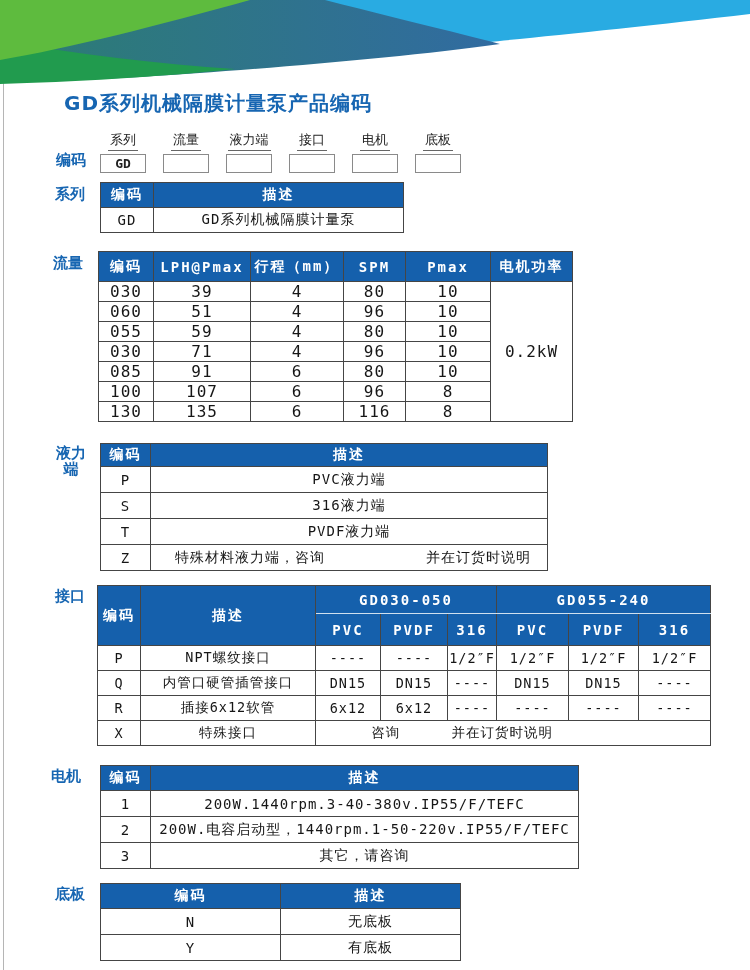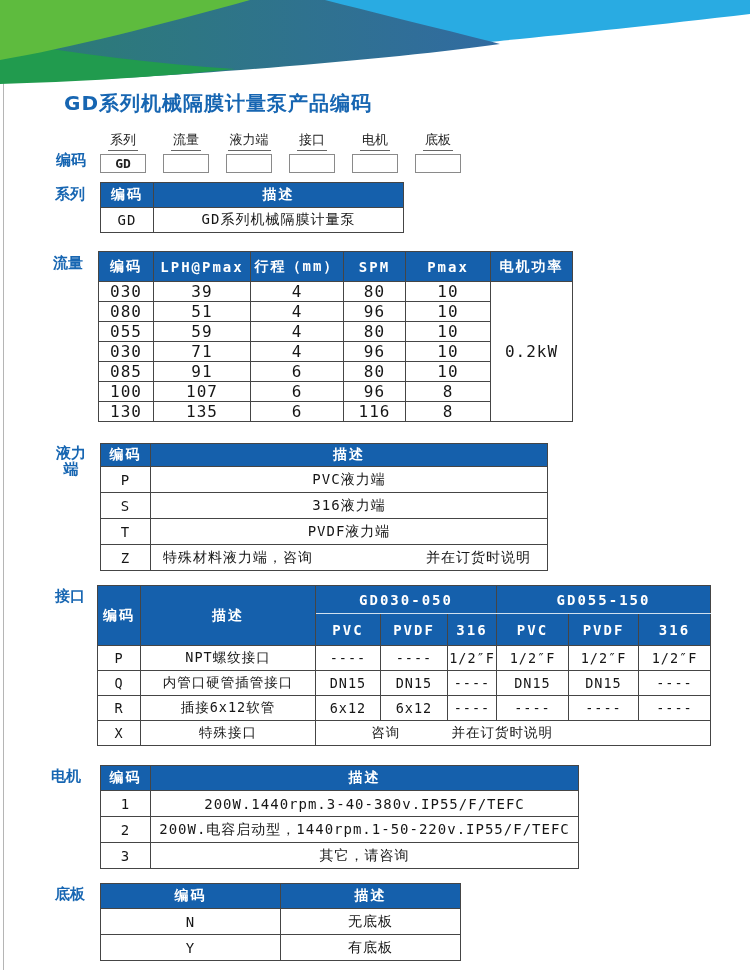--- a/index.html
+++ b/index.html
@@ -47,21 +47,21 @@
   .t-motor tr.hd{height:25px;}
   .t-motor tr{height:26px;}
   .t-base{left:100px;top:883px;}
   .t-base tr.hd{height:25px;}
   .t-base tr{height:26px;}
   
   .t-int th.lt-l{border-left-color:#cfe0ef;}
   .t-int th.lt-b{border-bottom-color:#cfe0ef;}
   
   .split{display:flex;align-items:center;height:100%;}
-  .split .a{margin-left:12px;}
+  .split .a{margin-left:24px;}
   .split-z .b{margin-left:auto;margin-right:16px;}
   .split-x .a{margin-left:14%;}
   .split-x .b{margin-left:13%;}
 </style>
 </head>
 <body>
 
 <div class="page">
 
   <div class="vline"></div>
@@ -148,21 +148,21 @@
     </tr>
     <tr>
       <td>030</td>
       <td>39</td>
       <td>4</td>
       <td>80</td>
       <td>10</td>
       <td rowspan="7">0.2kW</td>
     </tr>
     <tr>
-      <td>080</td>
+      <td>060</td>
       <td>51</td>
       <td>4</td>
       <td>96</td>
       <td>10</td>
     </tr>
     <tr>
       <td>055</td>
       <td>59</td>
       <td>4</td>
       <td>80</td>
@@ -244,21 +244,21 @@
         <col style="width:49px">
       <col style="width:72px">
         <col style="width:70px">
         <col style="width:72px">
     </colgroup>
     <tbody>
         <tr class="ghd">
       <th rowspan="2">编码</th>
       <th rowspan="2">描述</th>
       <th colspan="3" class="lt-b">GD030-050</th>
-      <th colspan="3" class="lt-b lt-l">GD055-150</th>
+      <th colspan="3" class="lt-b lt-l">GD055-240</th>
     </tr>
     <tr class="shd">
       <th>PVC</th>
       <th class="lt-l">PVDF</th>
       <th class="lt-l">316</th>
       <th class="lt-l">PVC</th>
       <th class="lt-l">PVDF</th>
       <th class="lt-l">316</th>
     </tr>
     <tr>

